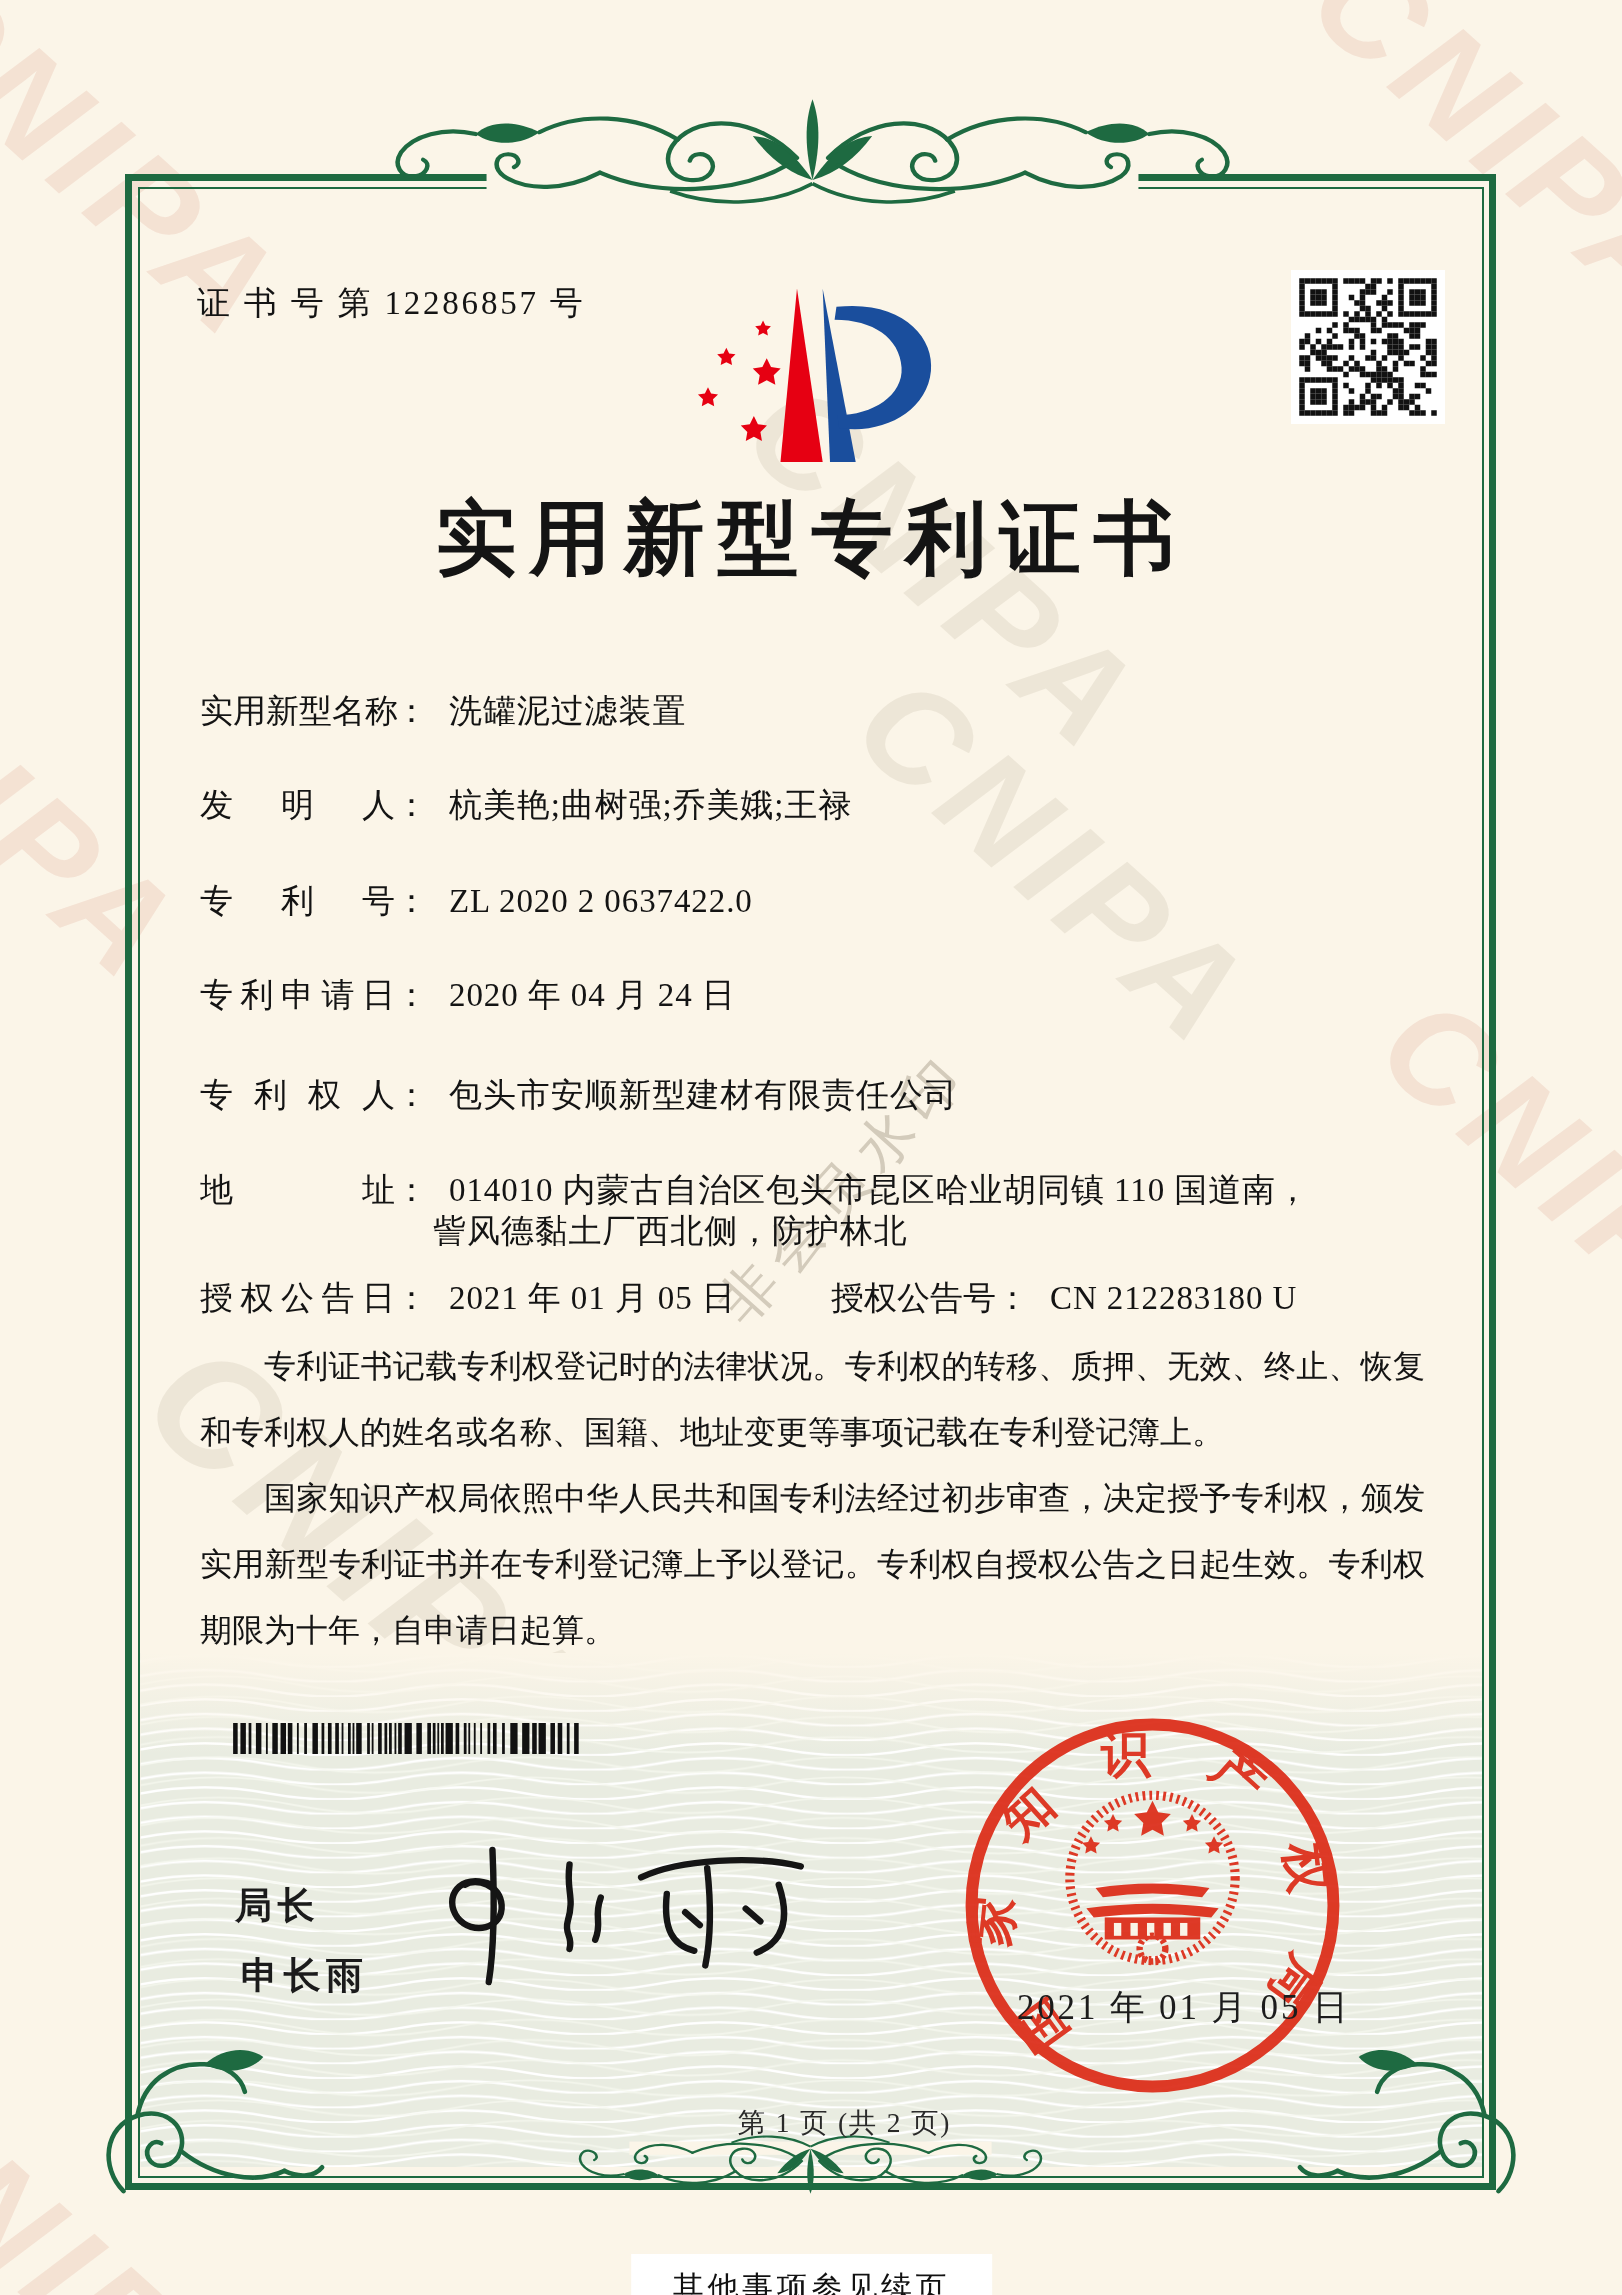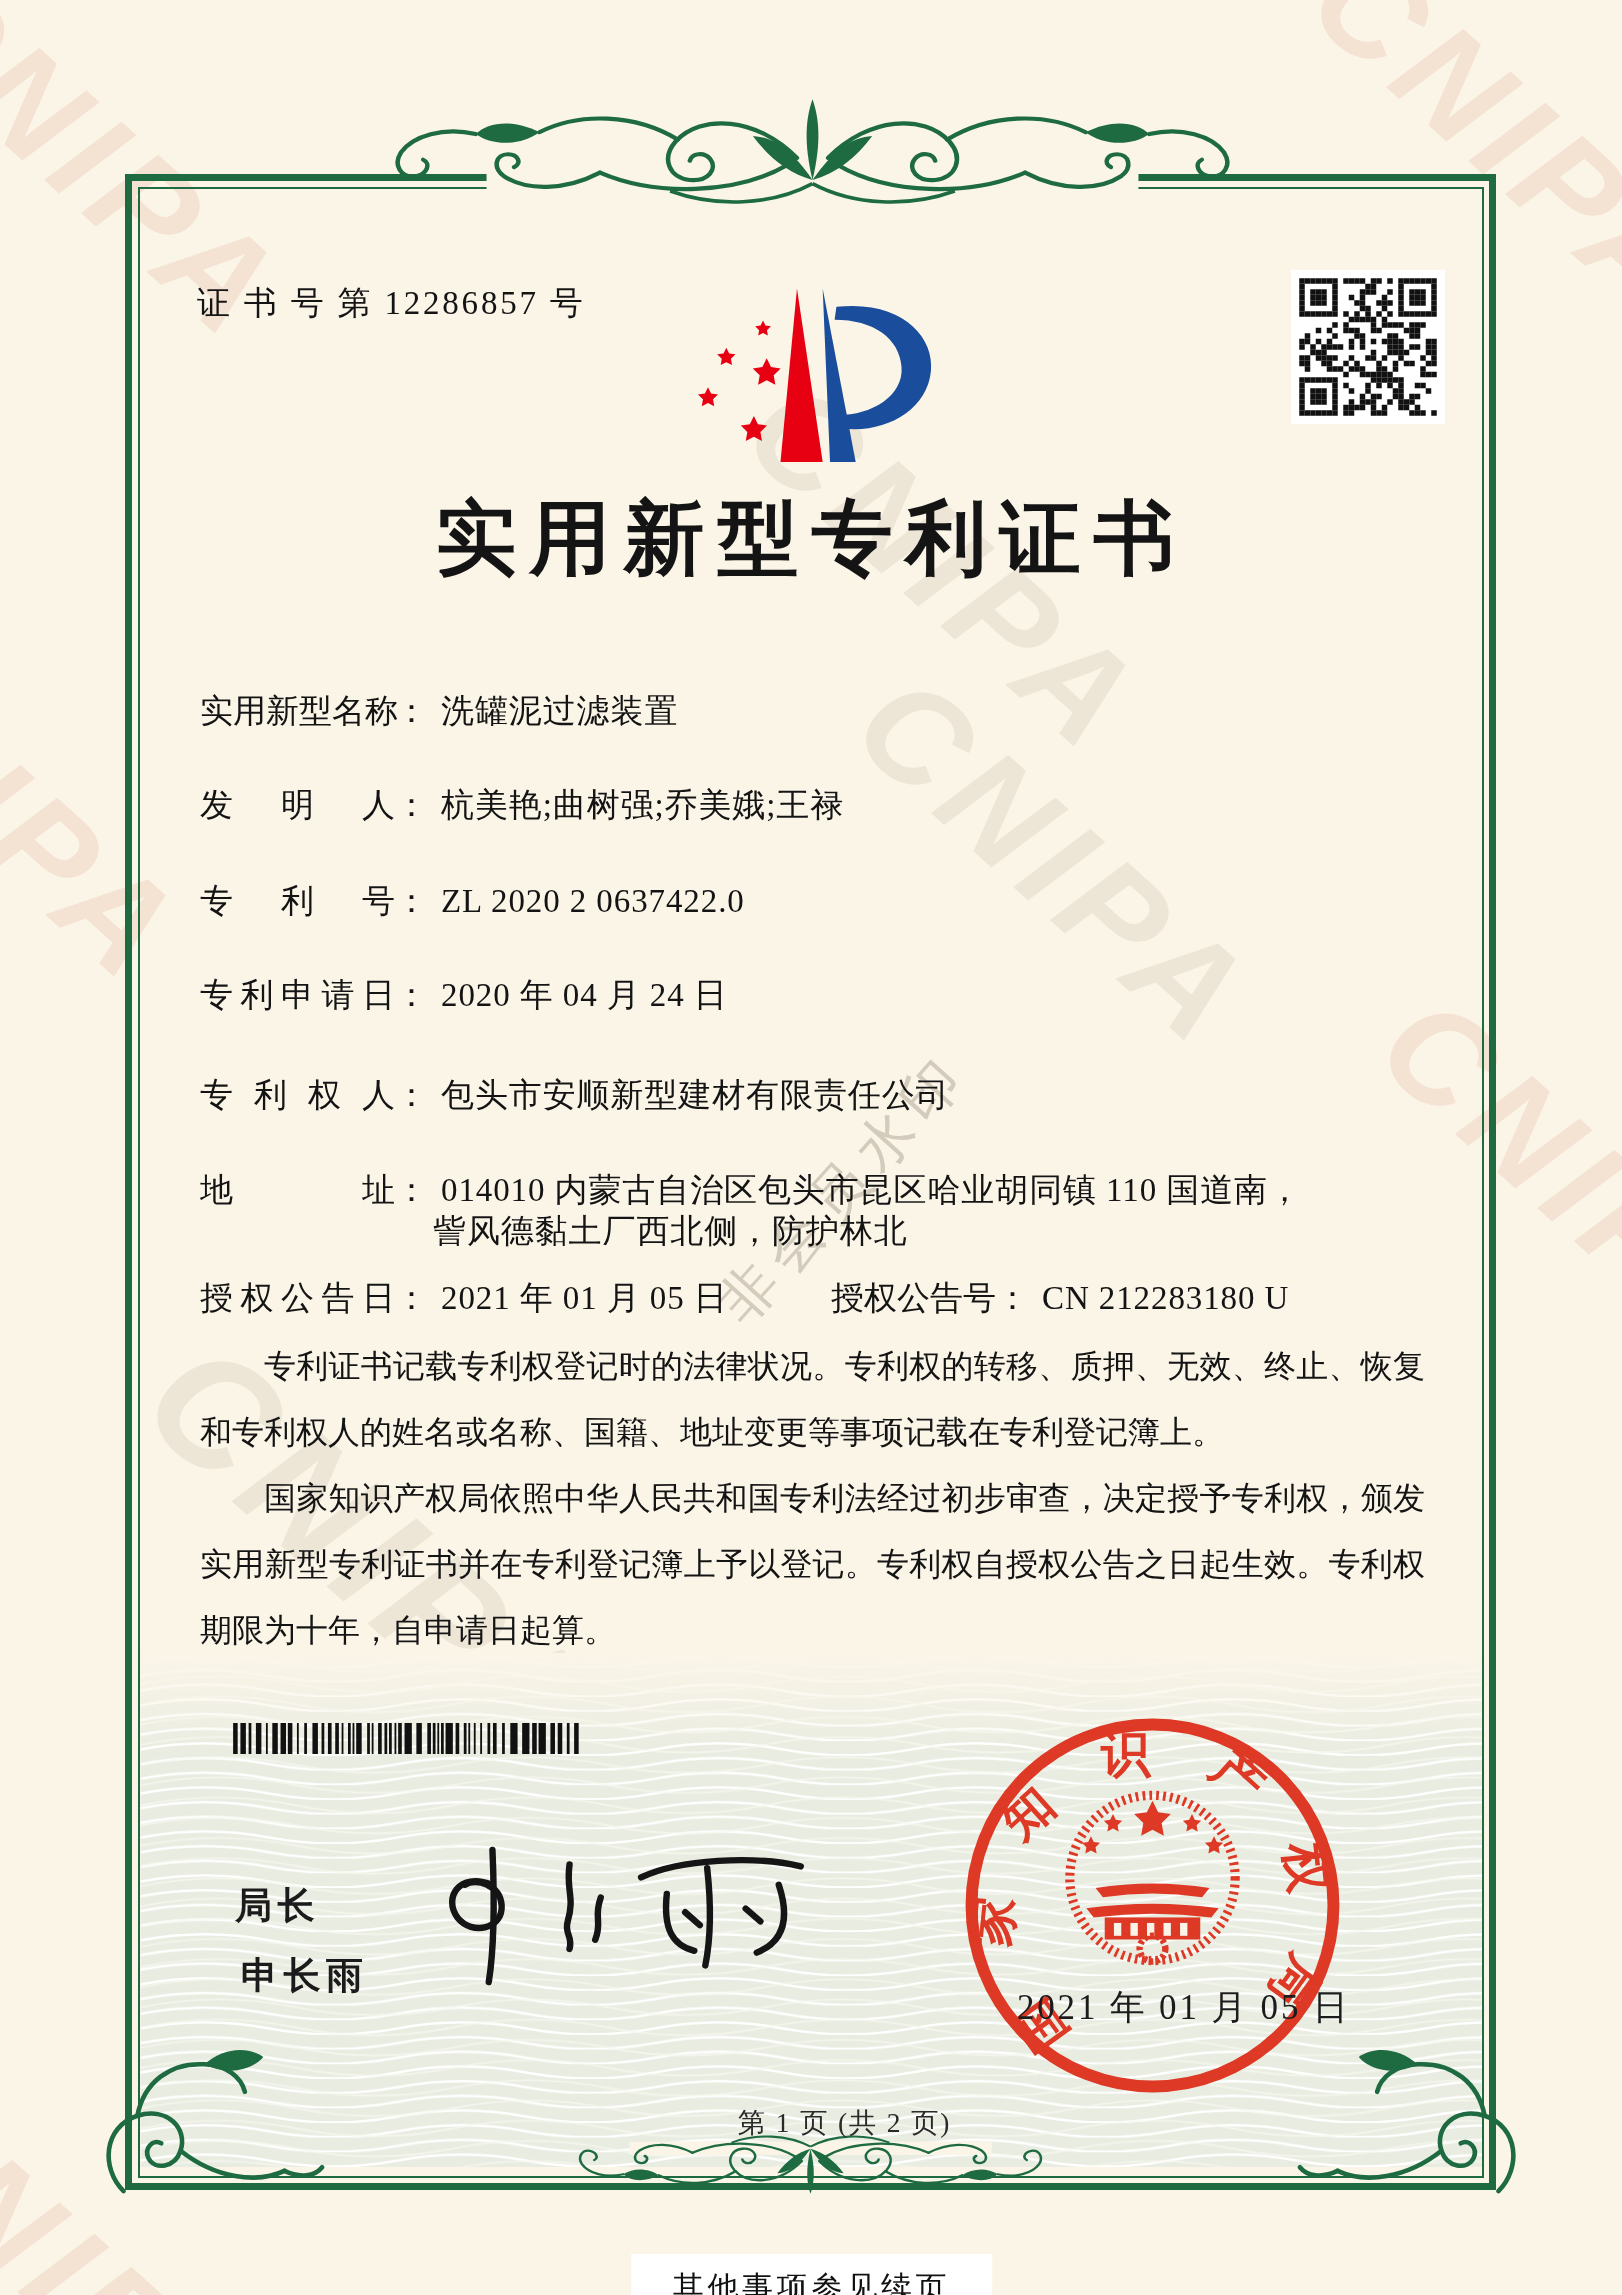--- a/index.html
+++ b/index.html
@@ -25,21 +25,21 @@
   
   .cert-no{position:absolute;left:197px;top:281px;font-size:33px;letter-spacing:2.8px;z-index:5;}
   .logo{position:absolute;left:685px;top:272px;z-index:5;}
   .qrbox{position:absolute;left:1291px;top:270px;width:154px;height:154px;background:#fff;z-index:5;}
   .title{position:absolute;left:0;top:485px;width:100%;text-align:center;
          font-size:81px;font-weight:700;letter-spacing:13px;z-index:5;}
   
   .row{position:absolute;left:200px;font-size:33px;white-space:nowrap;z-index:5;}
   .lbl{display:inline-block;width:195px;text-align:justify;text-align-last:justify;vertical-align:top;}
   .colon{display:inline-block;}
-  .val{margin-left:13px;letter-spacing:0.9px;}
+  .val{margin-left:21px;letter-spacing:0.9px;}
   .addr2{position:absolute;left:433px;font-size:33px;white-space:nowrap;z-index:5;letter-spacing:0.9px;}
   .grant2{position:absolute;left:831px;font-size:33px;white-space:nowrap;z-index:5;}
   
   .paras{position:absolute;left:200px;top:1333px;width:1225px;z-index:5;
          font-size:32px;line-height:66px;text-align:justify;}
   .paras p{margin:0;text-indent:2em;}
   
   .barcode{position:absolute;left:230px;top:1723px;z-index:5;}
   .officer-title{position:absolute;left:235px;top:1881px;z-index:5;
       font:600 37px "Liberation Sans","DejaVu Sans",sans-serif;letter-spacing:5.5px;color:#1b1b1b;}

